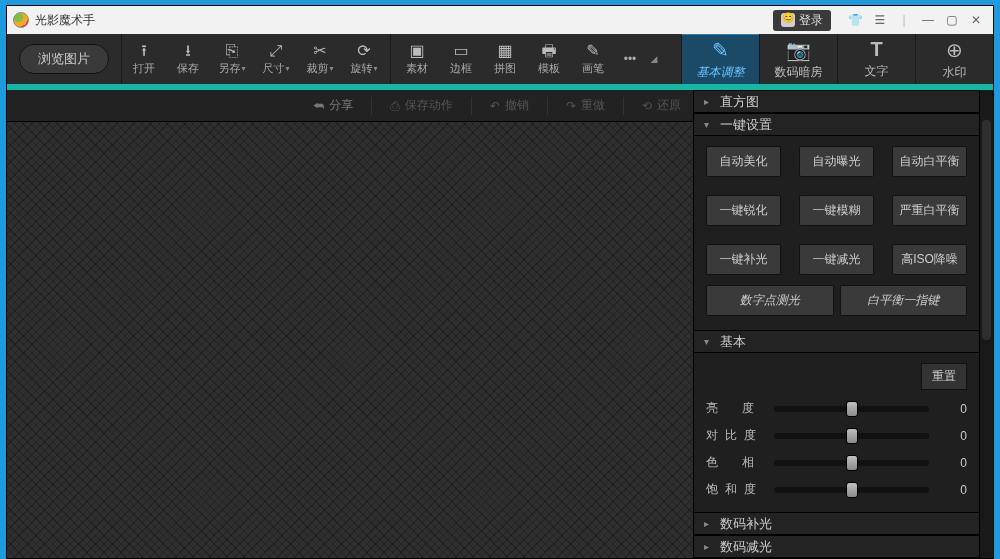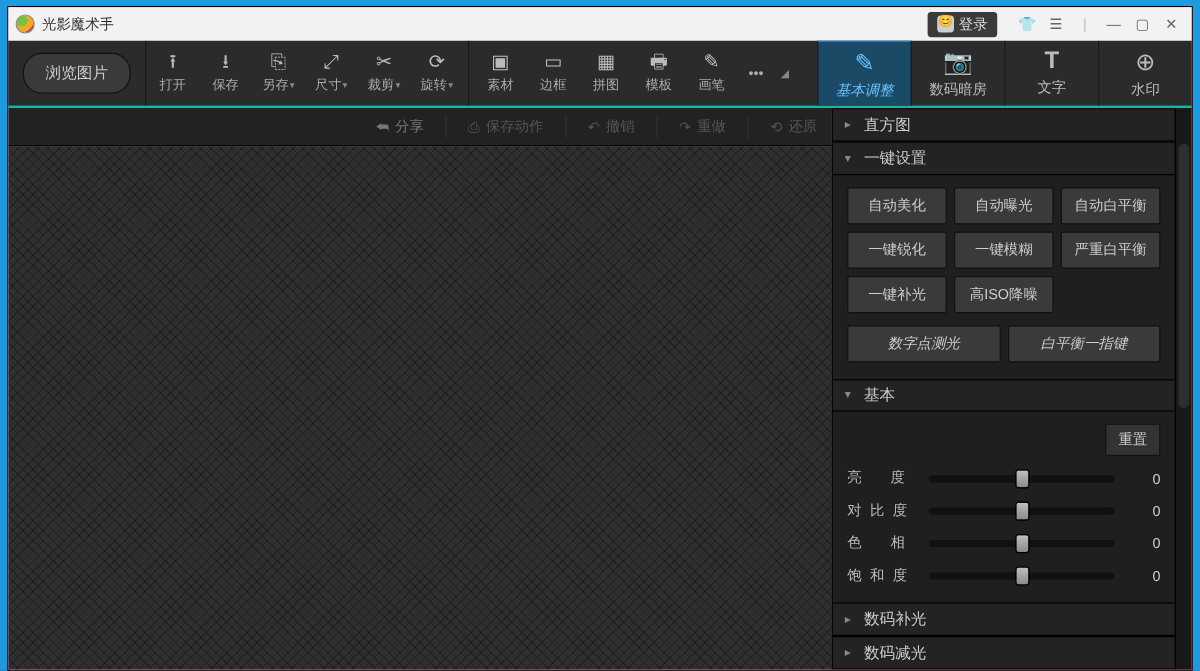--- a/index.html
+++ b/index.html
@@ -33,21 +33,21 @@
   .login-face { width: 14px; height: 14px; background: #cfcfcf; border-radius: 3px; position: relative; }
   .login-face::before { content: "😊"; font-size: 10px; position: absolute; left: 1px; top: -1px; }
   .winctl { display: flex; gap: 2px; margin-left: 8px; }
   .winctl span {
     width: 22px; height: 18px; display: flex; align-items: center; justify-content: center;
     color: #666; font-size: 12px; cursor: pointer;
   }
   
   .toolbar {
     height: 56px; background: #2b2b2b;
-    display: flex; align-items: stretch; border-bottom: 2px solid #14b8a6;
+    display: flex; align-items: stretch; border-bottom: 6px solid #14b8a6;
   }
   .browse-btn {
     margin: 10px 12px; padding: 0 18px; display: flex; align-items: center;
     background: #3a3a3a; color: #ccc; font-size: 13px; border-radius: 16px;
     border: 1px solid #111; cursor: pointer;
   }
   .tb-sep { width: 1px; background: #1a1a1a; }
   .tb-group { display: flex; }
   .tb-btn {
     width: 44px; display: flex; flex-direction: column; align-items: center; justify-content: center;
@@ -94,21 +94,21 @@
   .panel-body { flex: 1; overflow: hidden; display: flex; flex-direction: column; }
   .scroll-gutter { width: 14px; background: #181818; border-left: 1px solid #000; position: relative; }
   .scroll-thumb { position: absolute; left: 2px; right: 2px; top: 30px; height: 220px; background: #2e2e2e; border-radius: 4px; }
   .sec-head {
     height: 30px; display: flex; align-items: center; gap: 6px;
     padding: 0 10px; color: #ccc; font-size: 13px; cursor: pointer;
     border-top: 1px solid #000; border-bottom: 1px solid #000; background: #232323;
   }
   .sec-head .chev { color: #888; font-size: 10px; width: 10px; }
   .sec-body { padding: 10px 12px 14px; display: flex; flex-direction: column; gap: 10px; }
-  .btn-grid3 { display: grid; grid-template-columns: repeat(3, 1fr); gap: 6px; }
+  .btn-grid3 { display: grid; grid-template-columns: repeat(3, 1fr); gap: 18px; }
   .btn-grid2 { display: flex; gap: 6px; font-style: italic; }
   .pbtn {
     background: #3a3a3a; color: #ccc; font-size: 12px; text-align: center;
     padding: 6px 0; border: 1px solid #111; border-radius: 2px; cursor: pointer;
   }
   .reset-row { display: flex; justify-content: flex-end; }
   .reset-btn { background: #333; color: #ccc; font-size: 12px; padding: 4px 10px; border: 1px solid #111; cursor: pointer; }
   .slider-row {
     display: grid; grid-template-columns: 54px 1fr 24px; align-items: center; gap: 14px;
     color: #bbb; font-size: 12px;
@@ -298,20 +298,21 @@
         </div>
         <div class="sec-body">
           <div class="btn-grid3">
             <div class="pbtn">自动美化</div>
             <div class="pbtn">自动曝光</div>
             <div class="pbtn">自动白平衡</div>
             <div class="pbtn">一键锐化</div>
             <div class="pbtn">一键模糊</div>
             <div class="pbtn">严重白平衡</div>
             <div class="pbtn">一键补光</div>
+            <div class="pbtn">一键减光</div>
             <div class="pbtn">高ISO降噪</div>
           </div>
           <div class="btn-grid2">
             <div class="pbtn" style="flex:1;">数字点测光</div>
             <div class="pbtn" style="flex:1;">白平衡一指键</div>
           </div>
         </div>
 
         <div class="sec-head">
           <span class="chev">▾</span>

